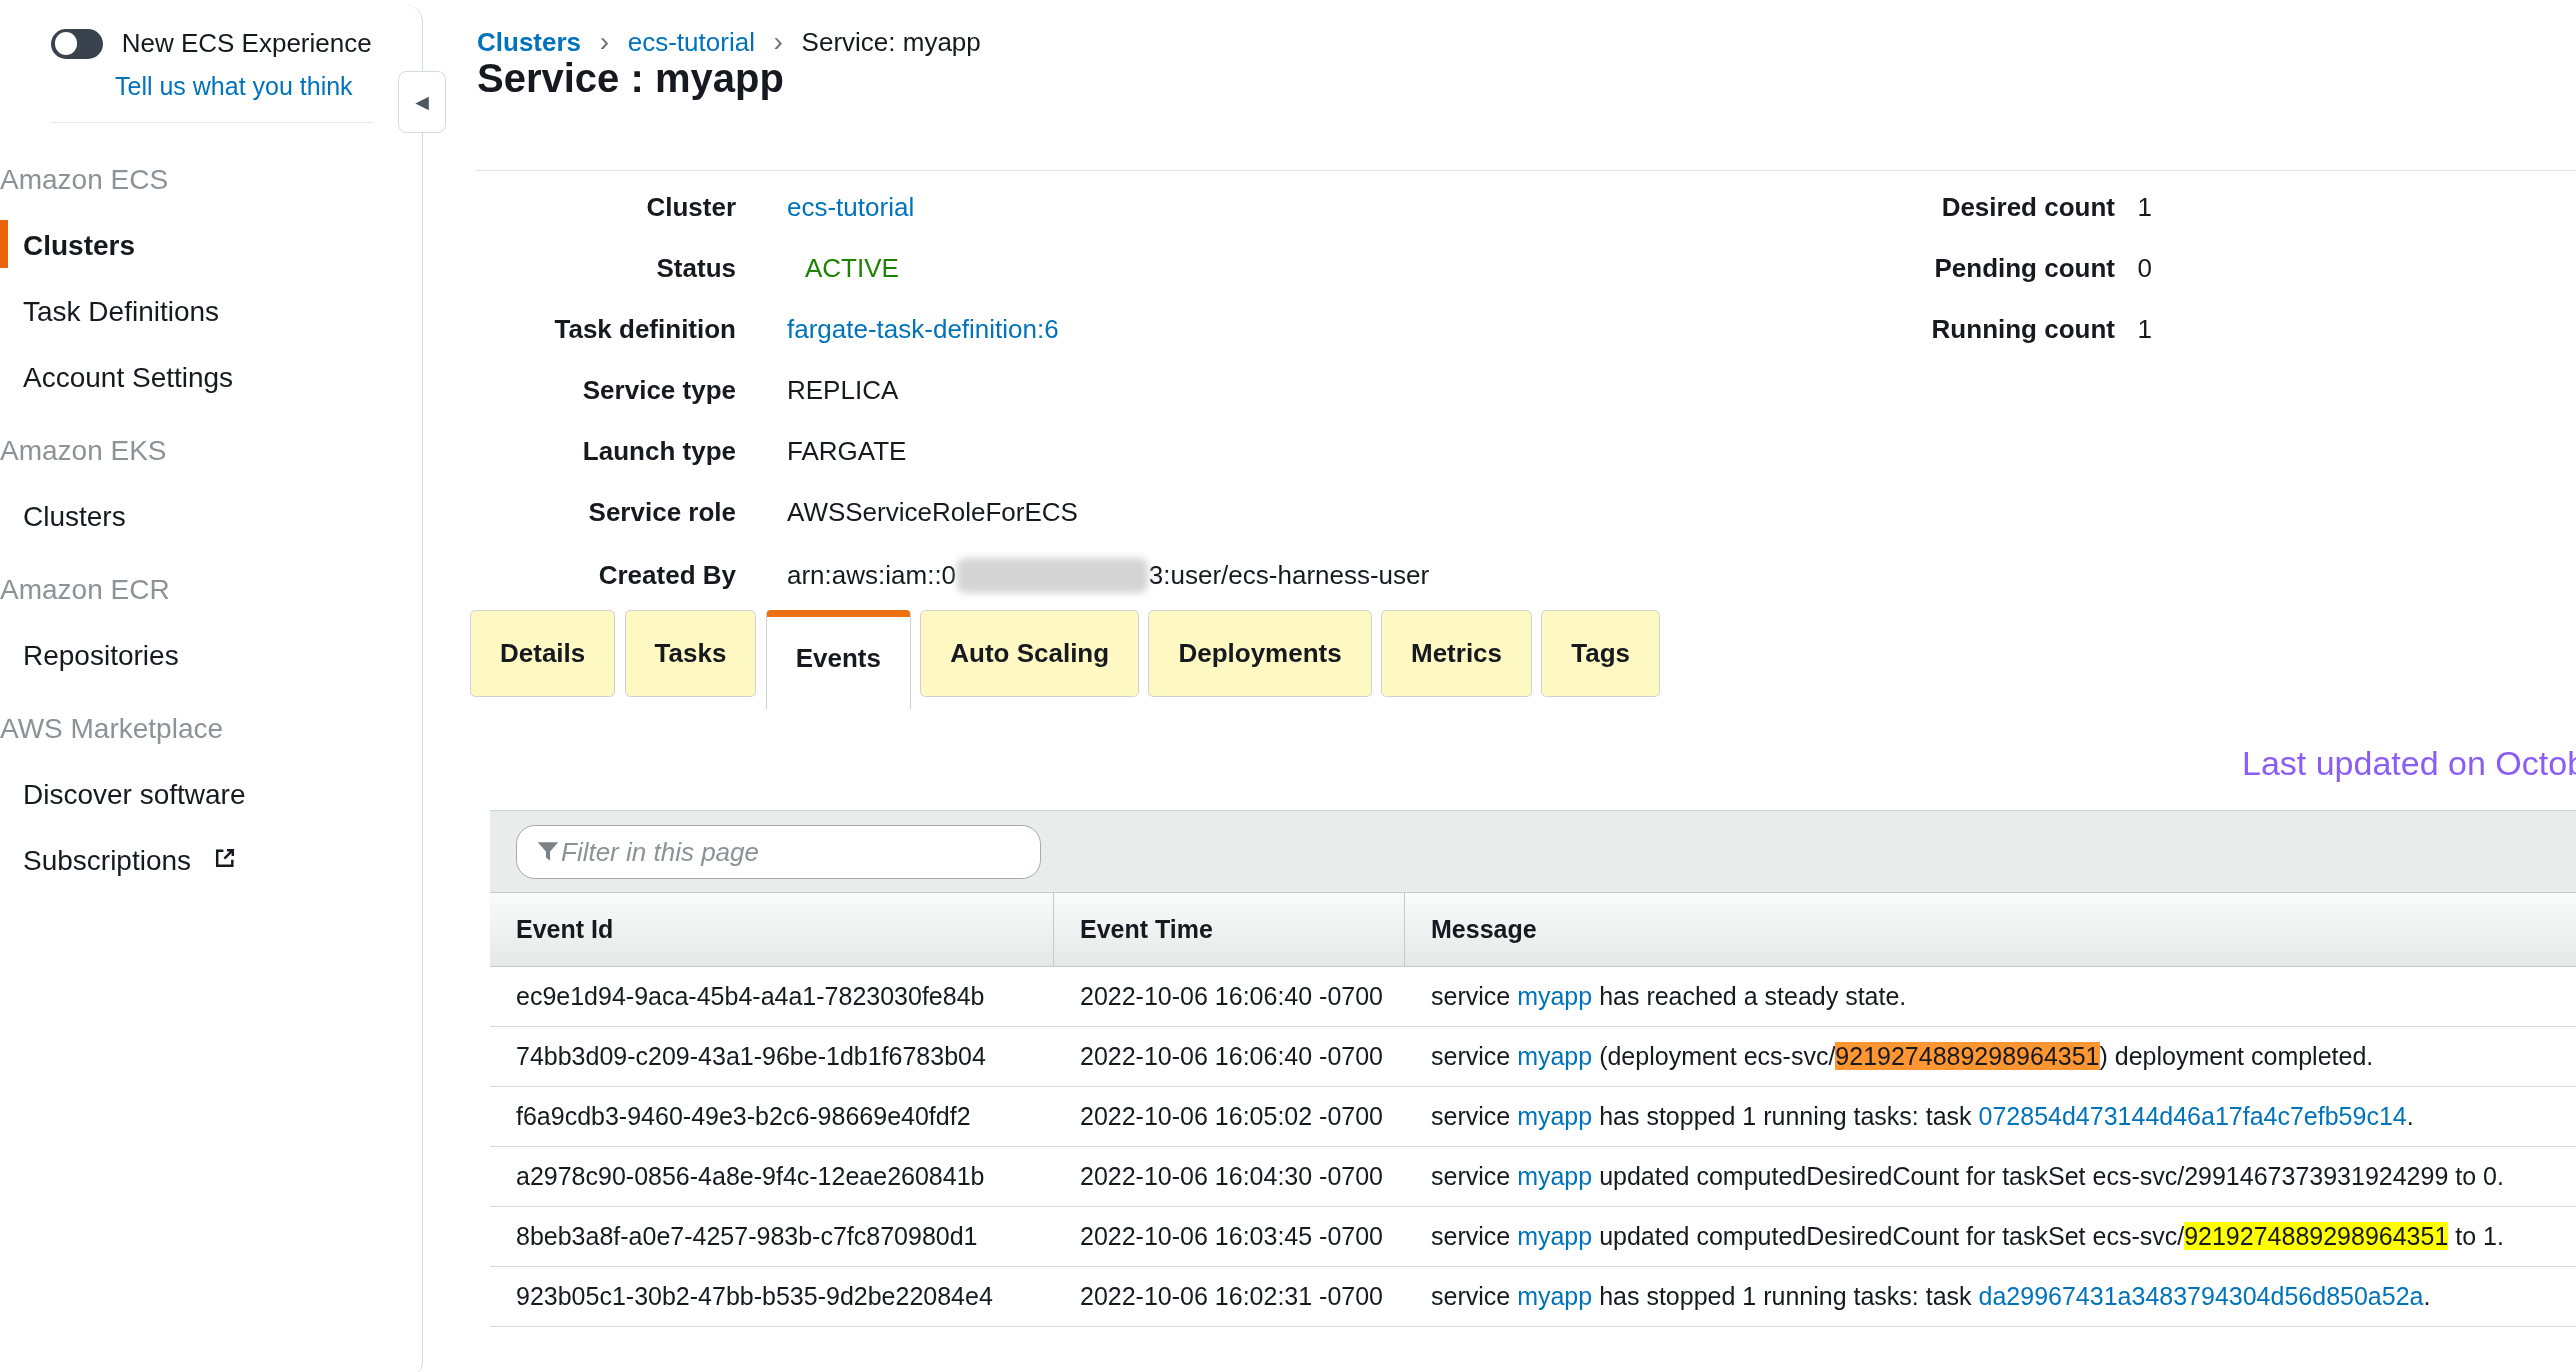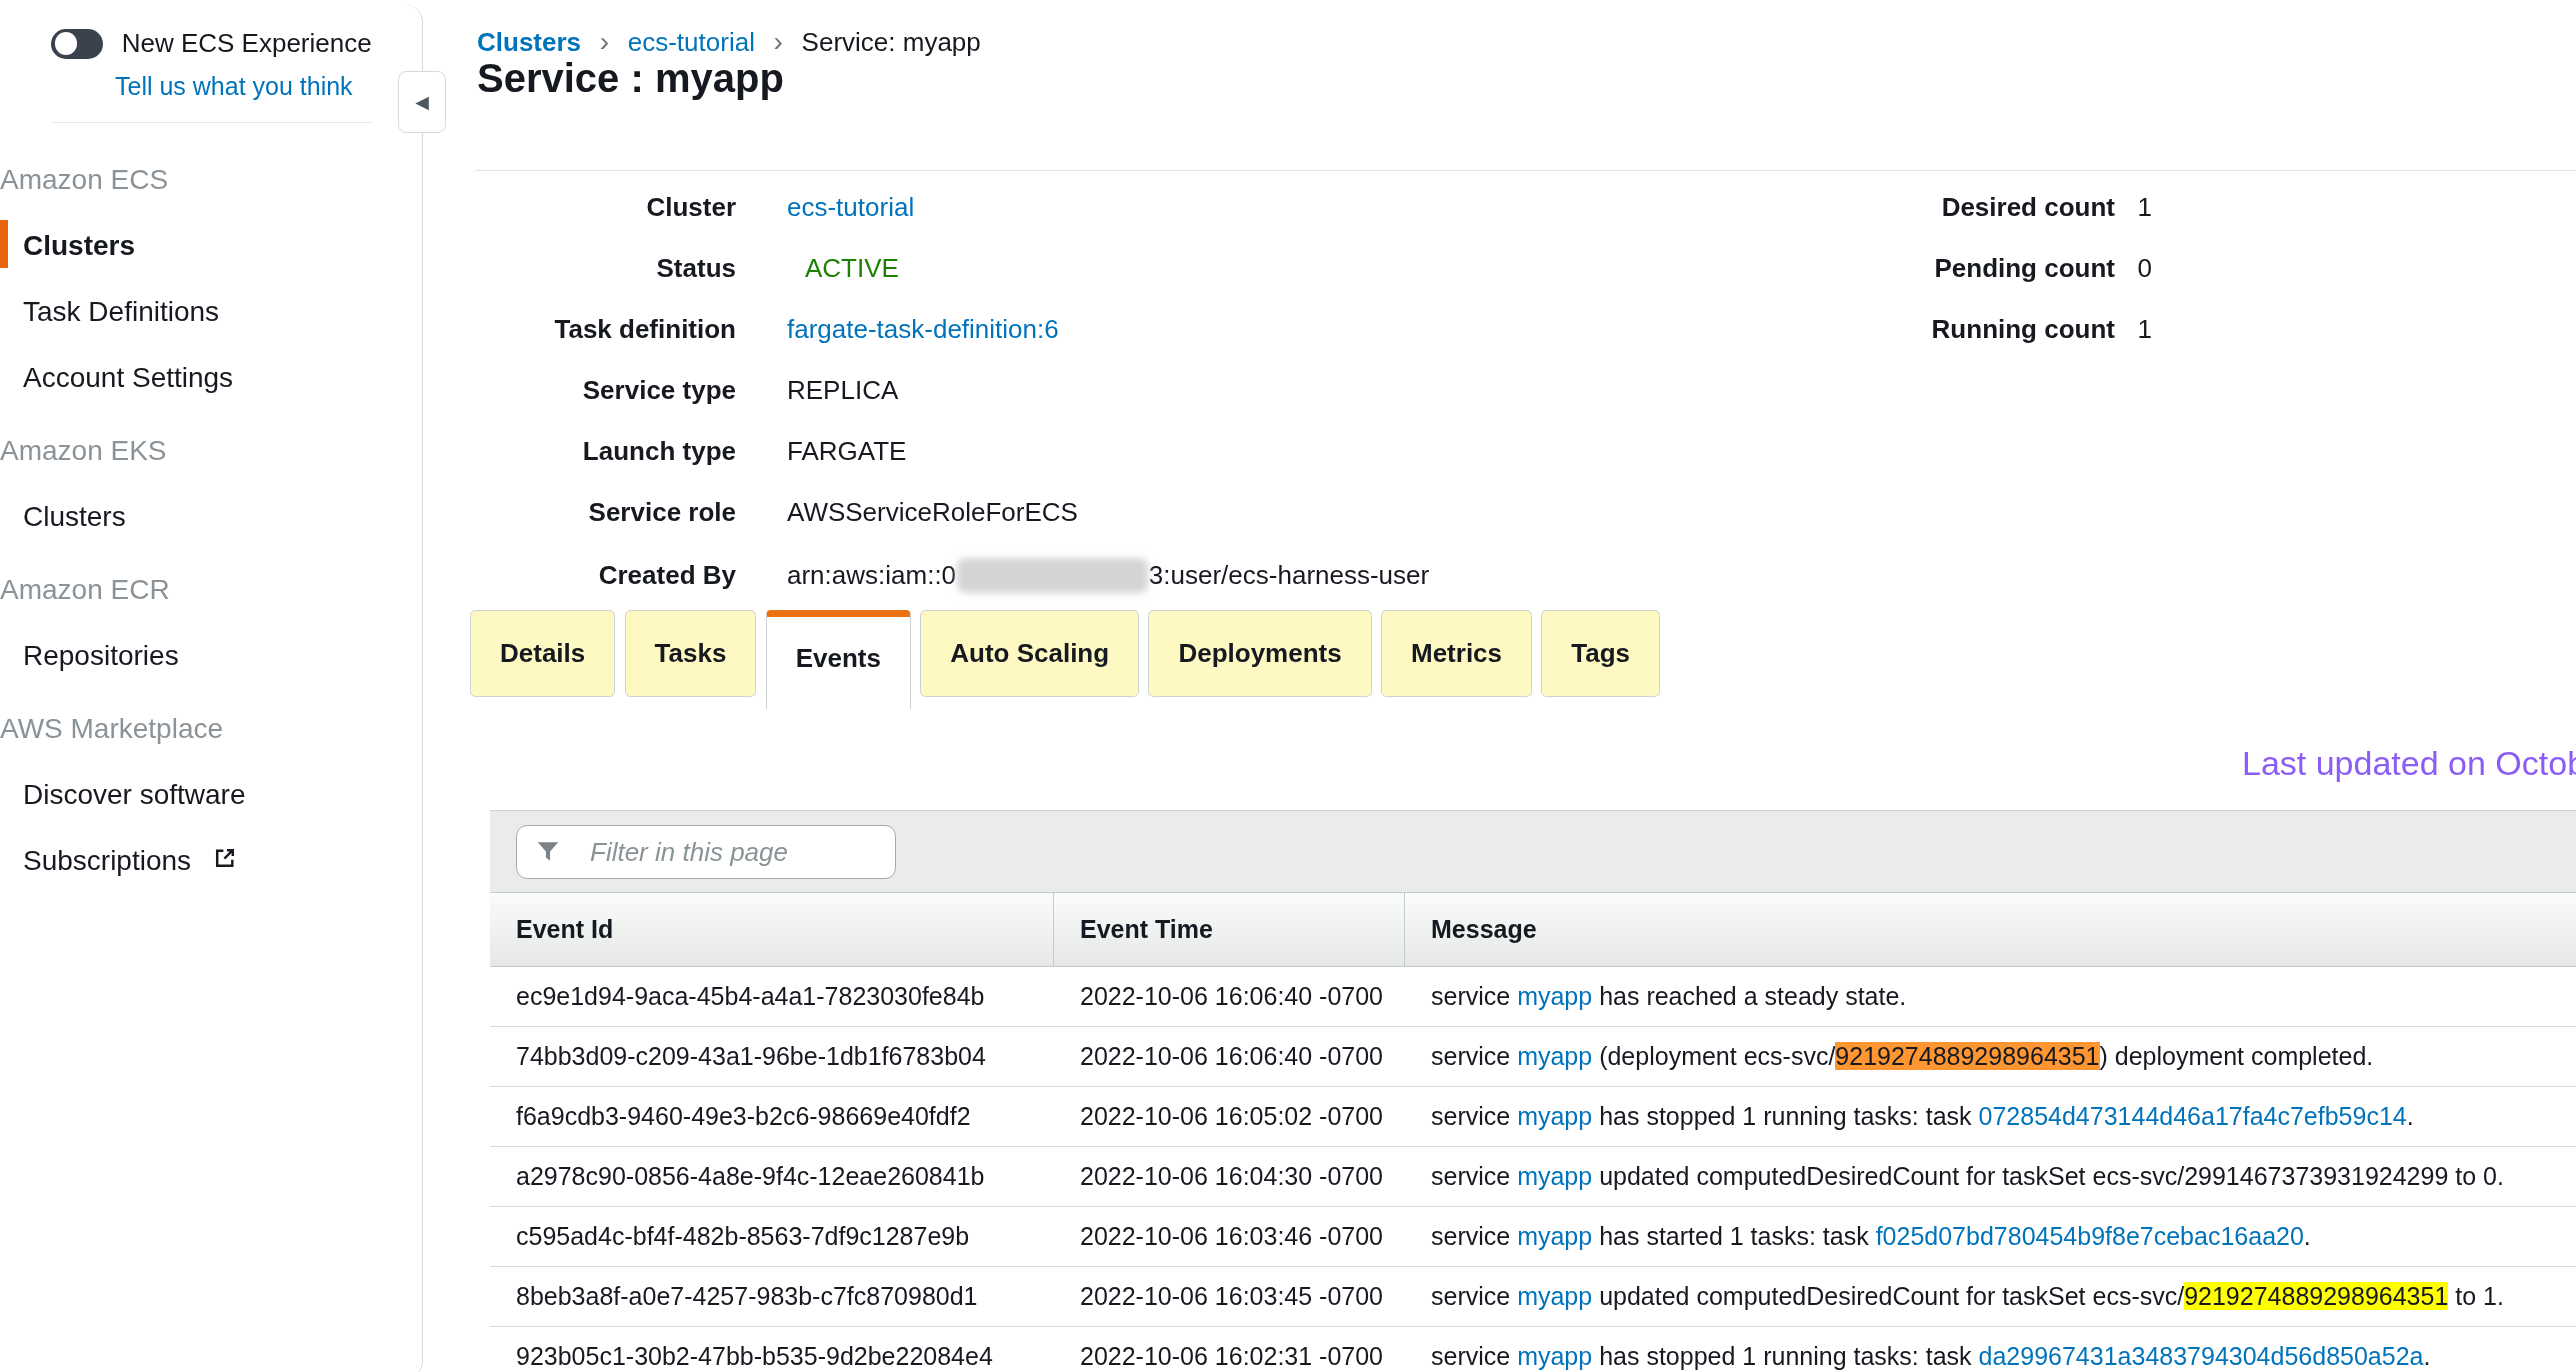--- a/index.html
+++ b/index.html
@@ -52,21 +52,21 @@
   
   .tabs { position:absolute; top:610px; left:47px; display:flex; align-items:flex-start; gap:9.3px; height:99px; }
   .tab { background:#fef9c3; border:0.9px solid #ccd1d1; border-radius:5.6px; height:87px; line-height:84px; padding:0 29px; font-size:26px; font-weight:bold; color:#16191f; cursor:pointer; white-space:nowrap; }
   .tab.active { background:#fff; border-radius:4.7px 4.7px 0 0; border-top:7.5px solid #ec7211; border-bottom:none; height:99px; line-height:82px; cursor:default; }
 
   .last-updated { position:absolute; top:744px; left:1819px; font-size:34px; color:#8b5cf6; white-space:nowrap; }
 
   
   .filter-band { position:absolute; top:810px; left:67px; right:0; height:82px; background:#eaebeb; border-top:0.9px solid #d0d3d3; }
   .filter-wrap { position:relative; margin:14px 0 0 26px; width:438px; }
-  .filter-input { width:380px; height:54px; border:1.9px solid #a5abab; border-radius:11px; background:#fff; font-size:26px; font-family:"Liberation Sans",sans-serif; padding:0 15px 0 73px; color:#16191f; outline:none; }
+  .filter-input { width:525px; height:54px; border:1.9px solid #a5abab; border-radius:19px; background:#fff; font-size:26px; font-family:"Liberation Sans",sans-serif; padding:0 15px 0 44px; color:#16191f; outline:none; }
   .filter-input::placeholder { font-style:italic; color:#8a9396; }
   .filter-icon { position:absolute; left:18.7px; top:14px; }
 
   .events-table { position:absolute; top:892px; left:67px; right:0; font-size:25px; }
   .t-header { display:flex; height:75px; background:linear-gradient(#fafbfb,#e6e7e7); border-top:0.9px solid #c6cacb; border-bottom:0.9px solid #c6cacb; font-weight:bold; }
   .t-header .cell { display:flex; align-items:center; }
   .cell { padding-left:26px; }
   .col1 { width:564px; flex:0 0 auto; }
   .col2 { width:351px; flex:0 0 auto; }
   .col3 { flex:1; }
@@ -207,25 +207,20 @@
             <div class="cell col1">f6a9cdb3-9460-49e3-b2c6-98669e40fdf2</div>
             <div class="cell col2">2022-10-06 16:05:02 -0700</div>
             <div class="cell col3"><span>service </span><span class="link">myapp</span><span> has stopped 1 running tasks: task </span><span class="link">072854d473144d46a17fa4c7efb59c14</span><span>.</span></div>
           </div>
           <div class="t-row">
             <div class="cell col1">a2978c90-0856-4a8e-9f4c-12eae260841b</div>
             <div class="cell col2">2022-10-06 16:04:30 -0700</div>
             <div class="cell col3"><span>service </span><span class="link">myapp</span><span> updated computedDesiredCount for taskSet ecs-svc/2991467373931924299 to 0.</span></div>
           </div>
           <div class="t-row">
-            <div class="cell col1">c595ad4c-bf4f-482b-8563-7df9c1287e9b</div>
-            <div class="cell col2">2022-10-06 16:03:46 -0700</div>
-            <div class="cell col3"><span>service </span><span class="link">myapp</span><span> has started 1 tasks: task </span><span class="link">f025d07bd780454b9f8e7cebac16aa20</span><span>.</span></div>
-          </div>
-          <div class="t-row">
             <div class="cell col1">8beb3a8f-a0e7-4257-983b-c7fc870980d1</div>
             <div class="cell col2">2022-10-06 16:03:45 -0700</div>
             <div class="cell col3"><span>service </span><span class="link">myapp</span><span> updated computedDesiredCount for taskSet ecs-svc/</span><span class="hl-yellow">9219274889298964351</span><span> to 1.</span></div>
           </div>
           <div class="t-row">
             <div class="cell col1">923b05c1-30b2-47bb-b535-9d2be22084e4</div>
             <div class="cell col2">2022-10-06 16:02:31 -0700</div>
             <div class="cell col3"><span>service </span><span class="link">myapp</span><span> has stopped 1 running tasks: task </span><span class="link">da29967431a3483794304d56d850a52a</span><span>.</span></div>
           </div>
         </div>

